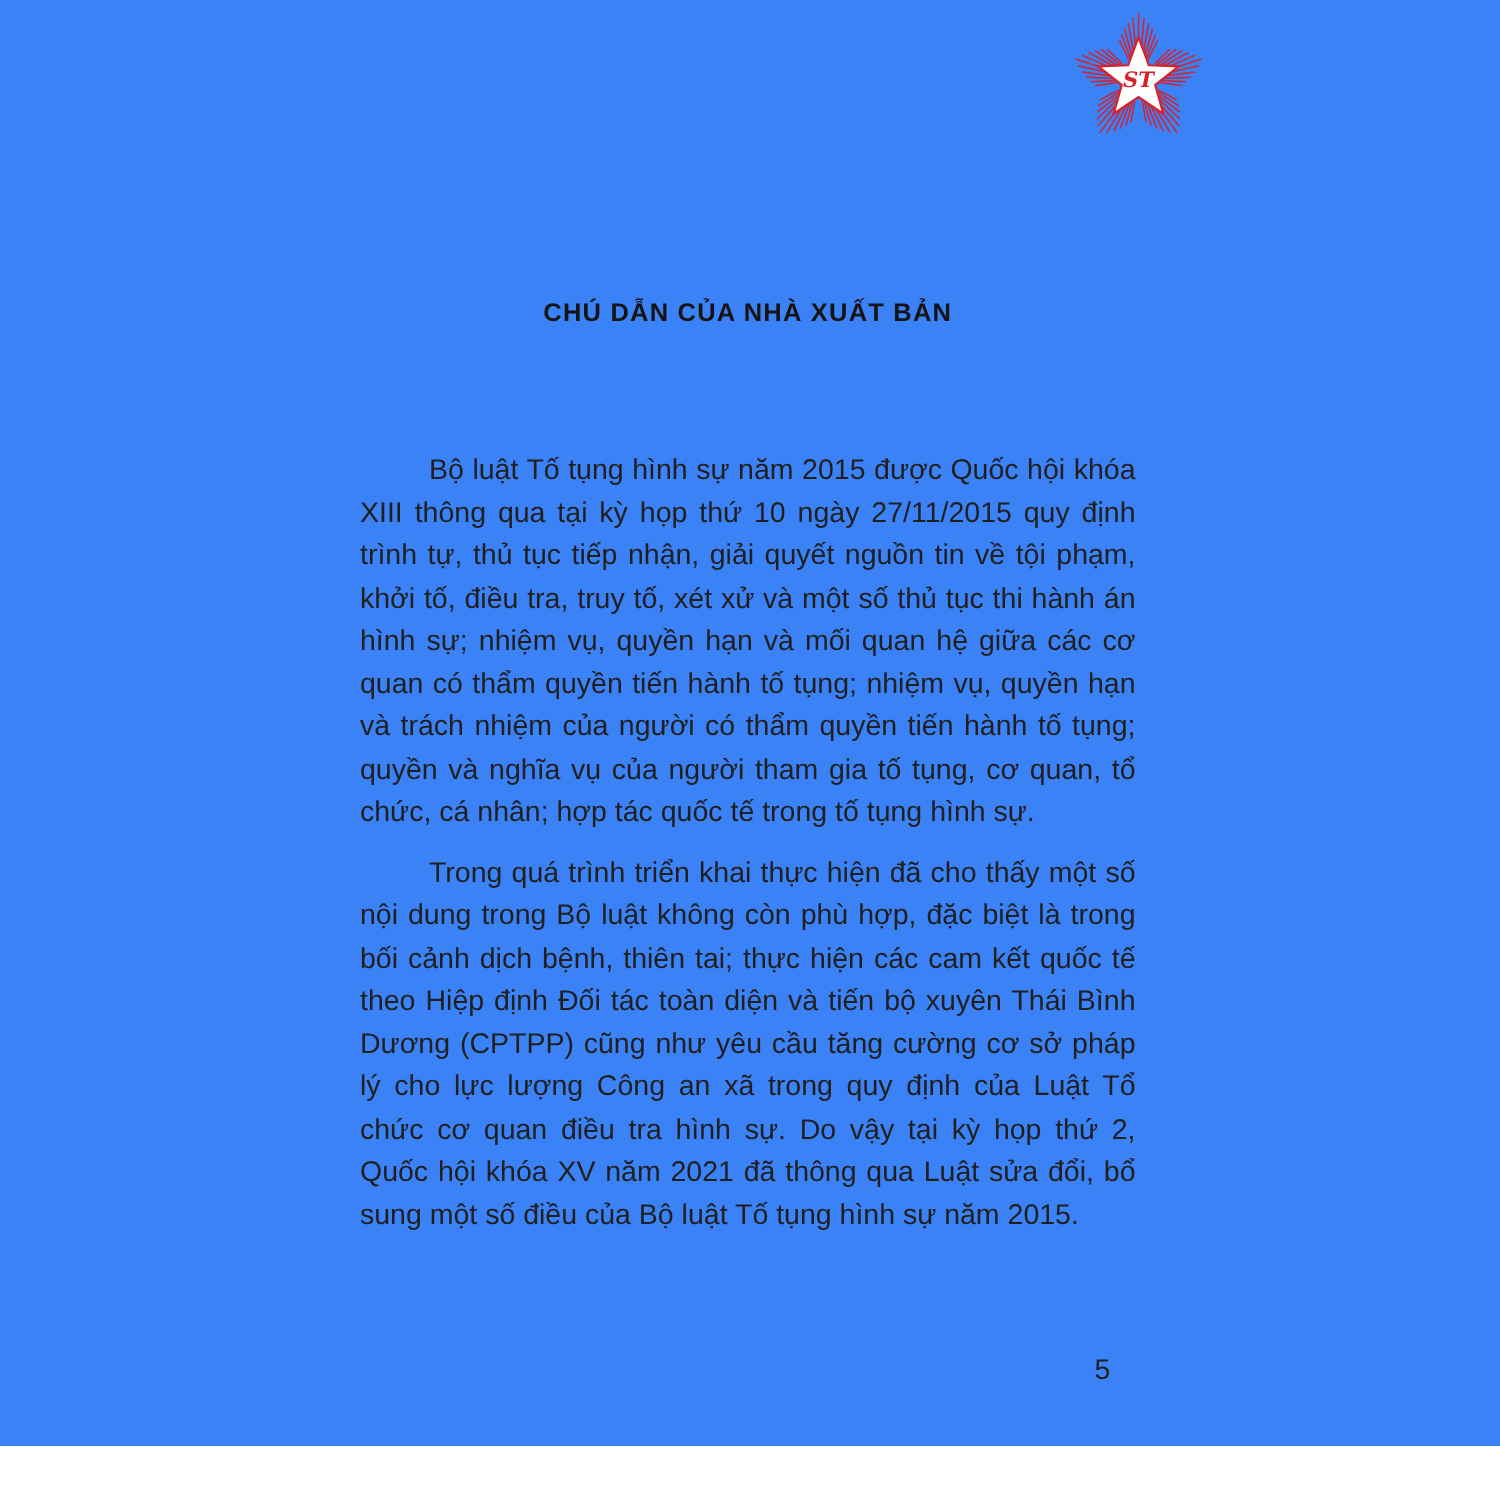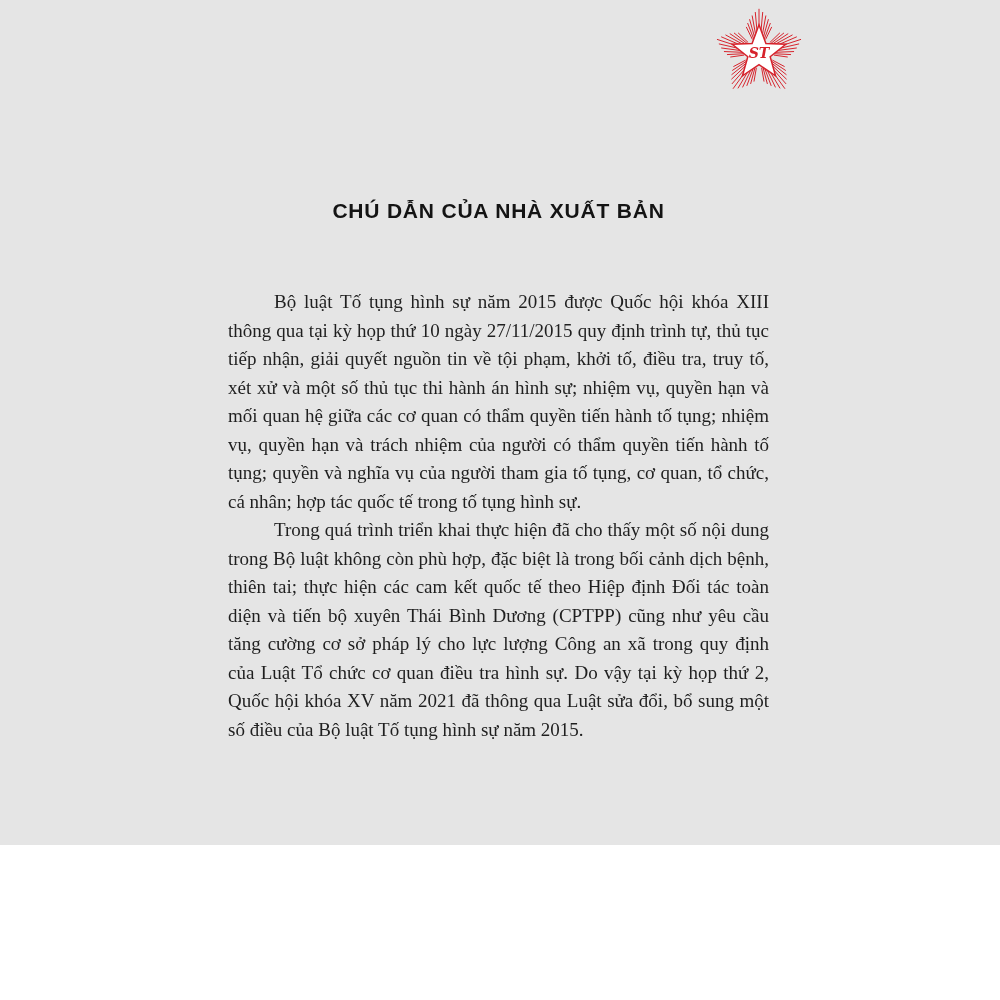--- a/index.html
+++ b/index.html
@@ -3,58 +3,57 @@
 <meta charset="utf-8">
 <style>
   html, body {
     margin: 0;
     padding: 0;
     background: #ffffff;
   }
   .page {
     position: relative;
     width: 1000px;
-    height: 845px;
-    background: #e5e5e5;
+    height: 964px;
+    background: #3b82f6;
     font-family: "Liberation Sans", "DejaVu Sans", sans-serif;
     color: #1f1f1f;
     overflow: hidden;
   }
   .logo {
     position: absolute;
     left: 712px;
     top: 6px;
     width: 94px;
     height: 94px;
   }
   .page-title {
     position: absolute;
     left: 228px;
     top: 199px;
     width: 541px;
     text-align: center;
-    font-size: 21px;
+    font-size: 17px;
     font-weight: bold;
     letter-spacing: 0.8px;
     color: #141414;
     white-space: nowrap;
   }
   .body-text {
     position: absolute;
     left: 228px;
     top: 288px;
     width: 541px;
     font-size: 19px;
     line-height: 28.5px;
     text-align: justify;
   }
   .body-text p {
-    margin: 0;
+    margin: 12px;
     text-indent: 46px;
-    font-family: Liberation Serif, serif;
   }
   .seg-normal { font-weight: normal; font-style: normal; }
   .seg-bold { font-weight: bold; font-style: normal; }
   .seg-bold-italic { font-weight: bold; font-style: italic; }
   .page-number {
     position: absolute;
     left: 705px;
     top: 903px;
     width: 60px;
     text-align: center;

